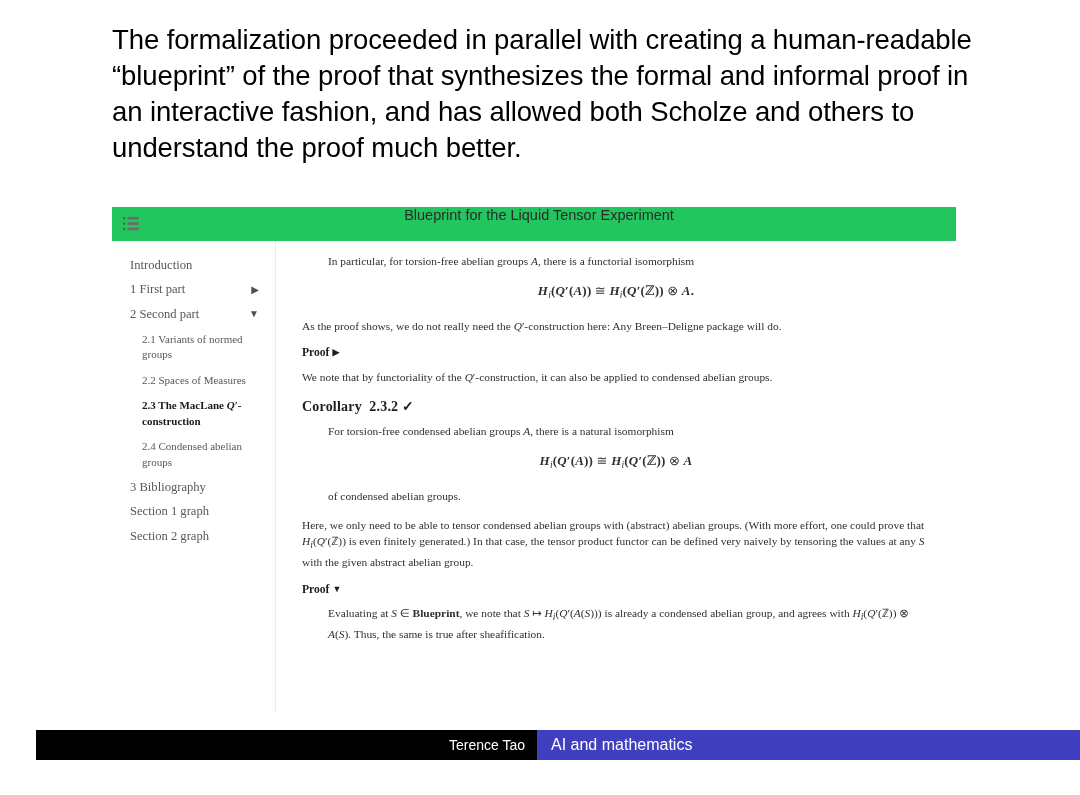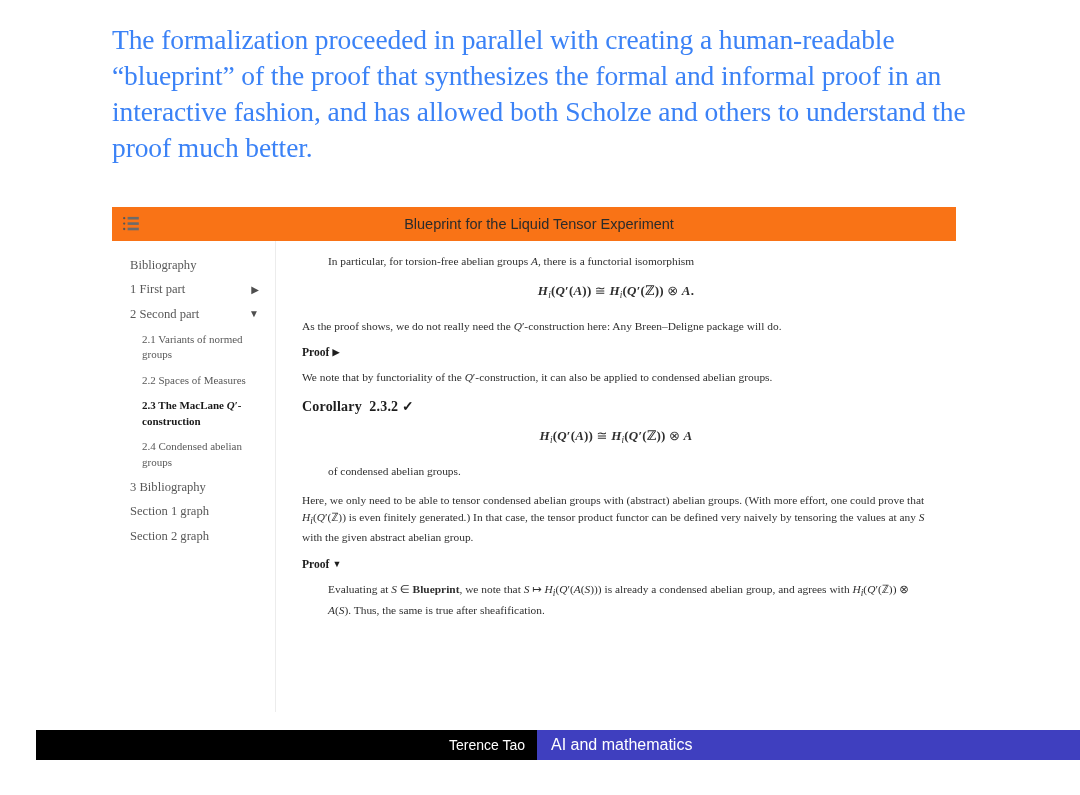--- a/index.html
+++ b/index.html
@@ -14,44 +14,44 @@
     overflow: hidden;
     font-family: "Liberation Sans", sans-serif;
   }
 
   
   .slide-headline {
     position: absolute;
     left: 112px;
     top: 22px;
     width: 860px;
-    font-family: Liberation Serif, serif;
+    font-family: Liberation Sans, sans-serif;
     font-size: 27.5px;
     line-height: 36px;
-    color: #3b82f6;
+    color: #000000;
     letter-spacing: -0.1px;
   }
 
   
   .blueprint-app {
     position: absolute;
     left: 112px;
     top: 207px;
     width: 844px;
     height: 505px;
     background: #ffffff;
     font-family: "Liberation Serif", serif;
   }
 
   .bp-header {
     position: relative;
     height: 34px;
-    background: #f97316;
-    display: flex;
-    align-items: center;
+    background: #22c55e;
+    display: flex;
+    align-items: flex-start;
     box-sizing: border-box;
   }
   .bp-toc-icon {
     position: absolute;
     left: 10px;
     top: 8px;
     width: 20px;
     height: 18px;
   }
   .bp-title {
@@ -214,21 +214,21 @@
       </svg>
     </span>
     <div class="bp-title">Blueprint for the Liquid Tensor Experiment</div>
   </div>
 
   <div class="bp-body">
 
     <nav class="bp-sidebar">
 
       <div class="toc-item">
-        <span>Bibliography</span>
+        <span>Introduction</span>
       </div>
 
       <div class="toc-item">
         <span>1 First part</span>
         <span class="toc-caret">▶</span>
       </div>
 
       <div class="toc-item">
         <span>2 Second part</span>
         <span class="toc-caret">▼</span>
@@ -280,20 +280,21 @@
       </div>
 
       <p class="doc-para">We note that by functoriality of the <i>Q</i>′-construction, it can also be applied to condensed abelian groups.</p>
 
       <div class="corollary-head">
         <span>Corollary</span>
         &nbsp;<span>2.3.2</span>
         <span class="check">✓</span>
       </div>
 
+      <p class="doc-para indented tight">For torsion-free condensed abelian groups <i>A</i>, there is a natural isomorphism</p>
 
       <div class="doc-math">
         <span class="mbi">H</span><span class="sub mi">i</span><span class="mb">(</span><span class="mbi">Q</span><span class="mb">′(</span><span class="mbi">A</span><span class="mb">))</span> ≅ <span class="mbi">H</span><span class="sub mi">i</span><span class="mb">(</span><span class="mbi">Q</span><span class="mb">′(</span><span class="bb">ℤ</span><span class="mb">))</span> ⊗ <span class="mbi">A</span>
       </div>
 
       <p class="doc-para indented">of condensed abelian groups.</p>
 
       <p class="doc-para">Here, we only need to be able to tensor condensed abelian groups with (abstract) abelian groups. (With more effort, one could prove that <i>H<sub>i</sub></i>(<i>Q</i>′(ℤ)) is even finitely generated.) In that case, the tensor product functor can be defined very naively by tensoring the values at any <i>S</i> with the given abstract abelian group.</p>
 
       <div class="doc-heading">

